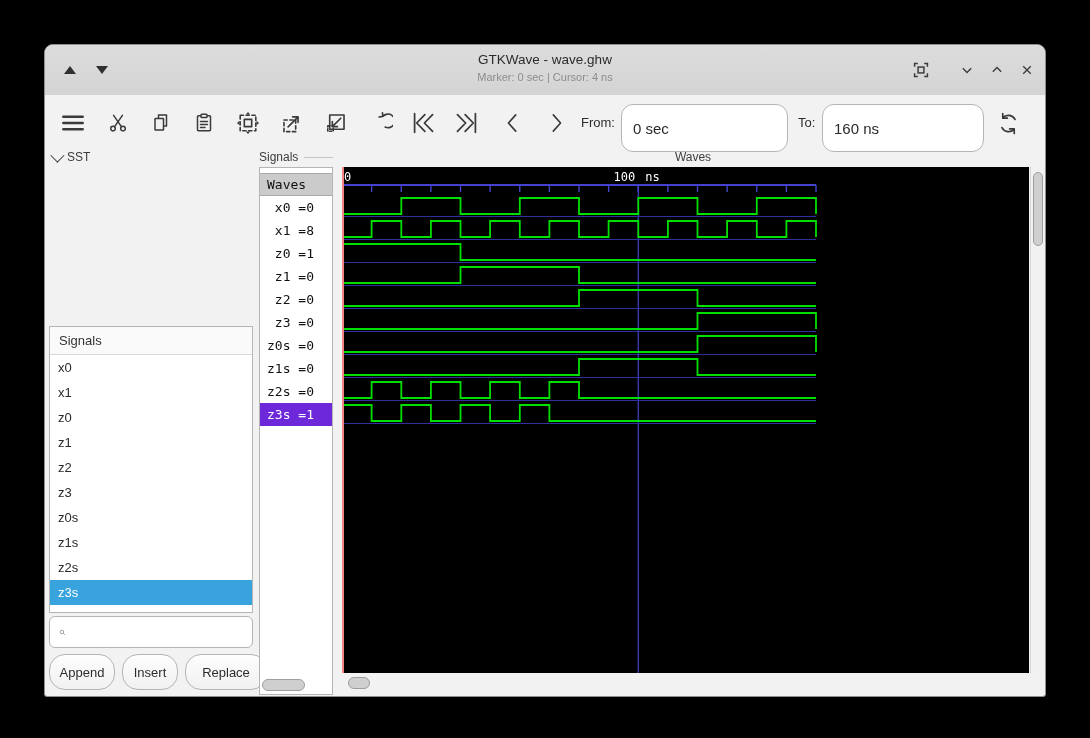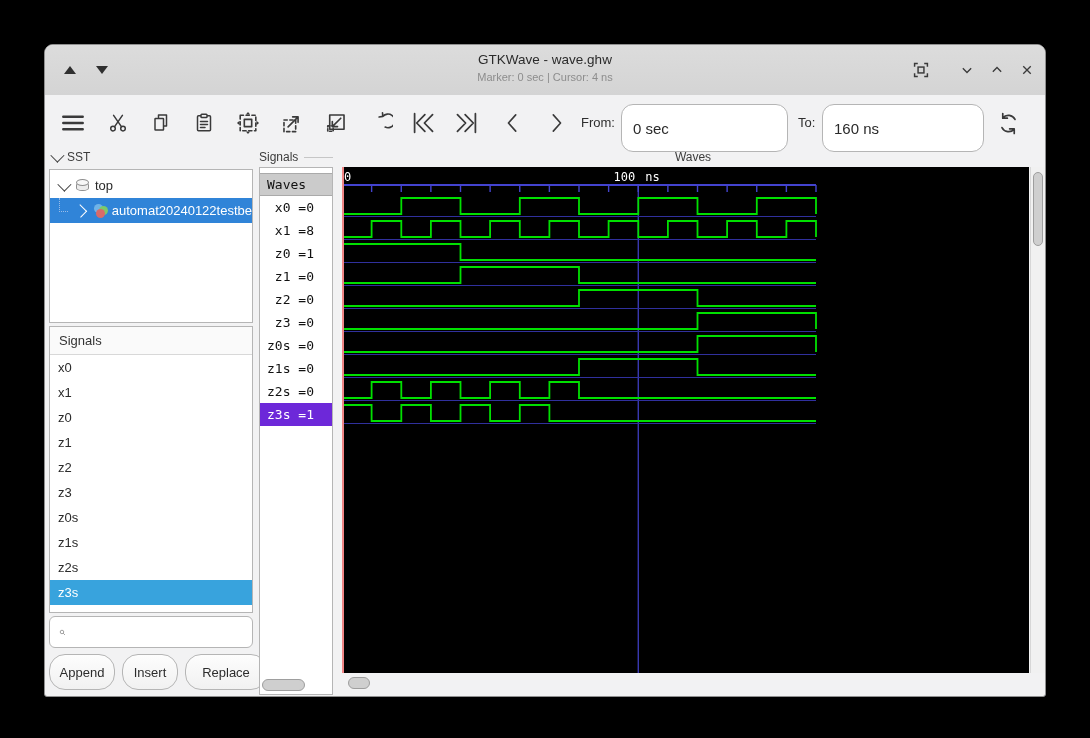--- a/index.html
+++ b/index.html
@@ -188,40 +188,20 @@
     <button class="tool" style="left:944px;">
       <svg width="27" height="27" viewBox="0 0 24 24">
         <path d="M17.8,8.4 A6.6,6.6 0 0 0 6.9,7.0 M6.2,15.6 A6.6,6.6 0 0 0 17.1,17.0 M6.9,3.2 V7.3 H11 M17.1,20.8 V16.7 H13"></path>
           </svg>
         </button>
   </div>
 
   <div class="frame-label" style="left:6px;top:105px;width:200px;">
     <span class="chev down"></span>
     <span>SST</span>
-  </div>
-  <div class="box" style="left:4px;top:124px;width:204px;height:154px;">
-    <div class="tree-row" style="margin-top:3px;">
-      <span class="chev down" style="margin-left:8px;"></span>
-      <span class="cyl">
-            <span class="body"></span>
-            <span class="top"></span>
-          </span>
-      <span>top</span>
-    </div>
-    <div class="tree-row selected">
-      <span class="guide"></span>
-      <span class="chev right" style="margin-left:26px;border-color:#fff;"></span>
-      <span class="gears" style="margin-left:8px;">
-            <i class="g1"></i>
-            <i class="g2"></i>
-            <i class="g3"></i>
-          </span>
-      <span style="white-space:nowrap;">automat20240122testbe</span>
-    </div>
   </div>
 
   <div class="box" style="left:4px;top:281px;width:204px;height:287px;">
     <div class="col-header">Signals</div>
     <div id="sig-list">
           <div class="sig-row">x0</div>
           <div class="sig-row">x1</div>
           <div class="sig-row">z0</div>
           <div class="sig-row">z1</div>
           <div class="sig-row">z2</div>

